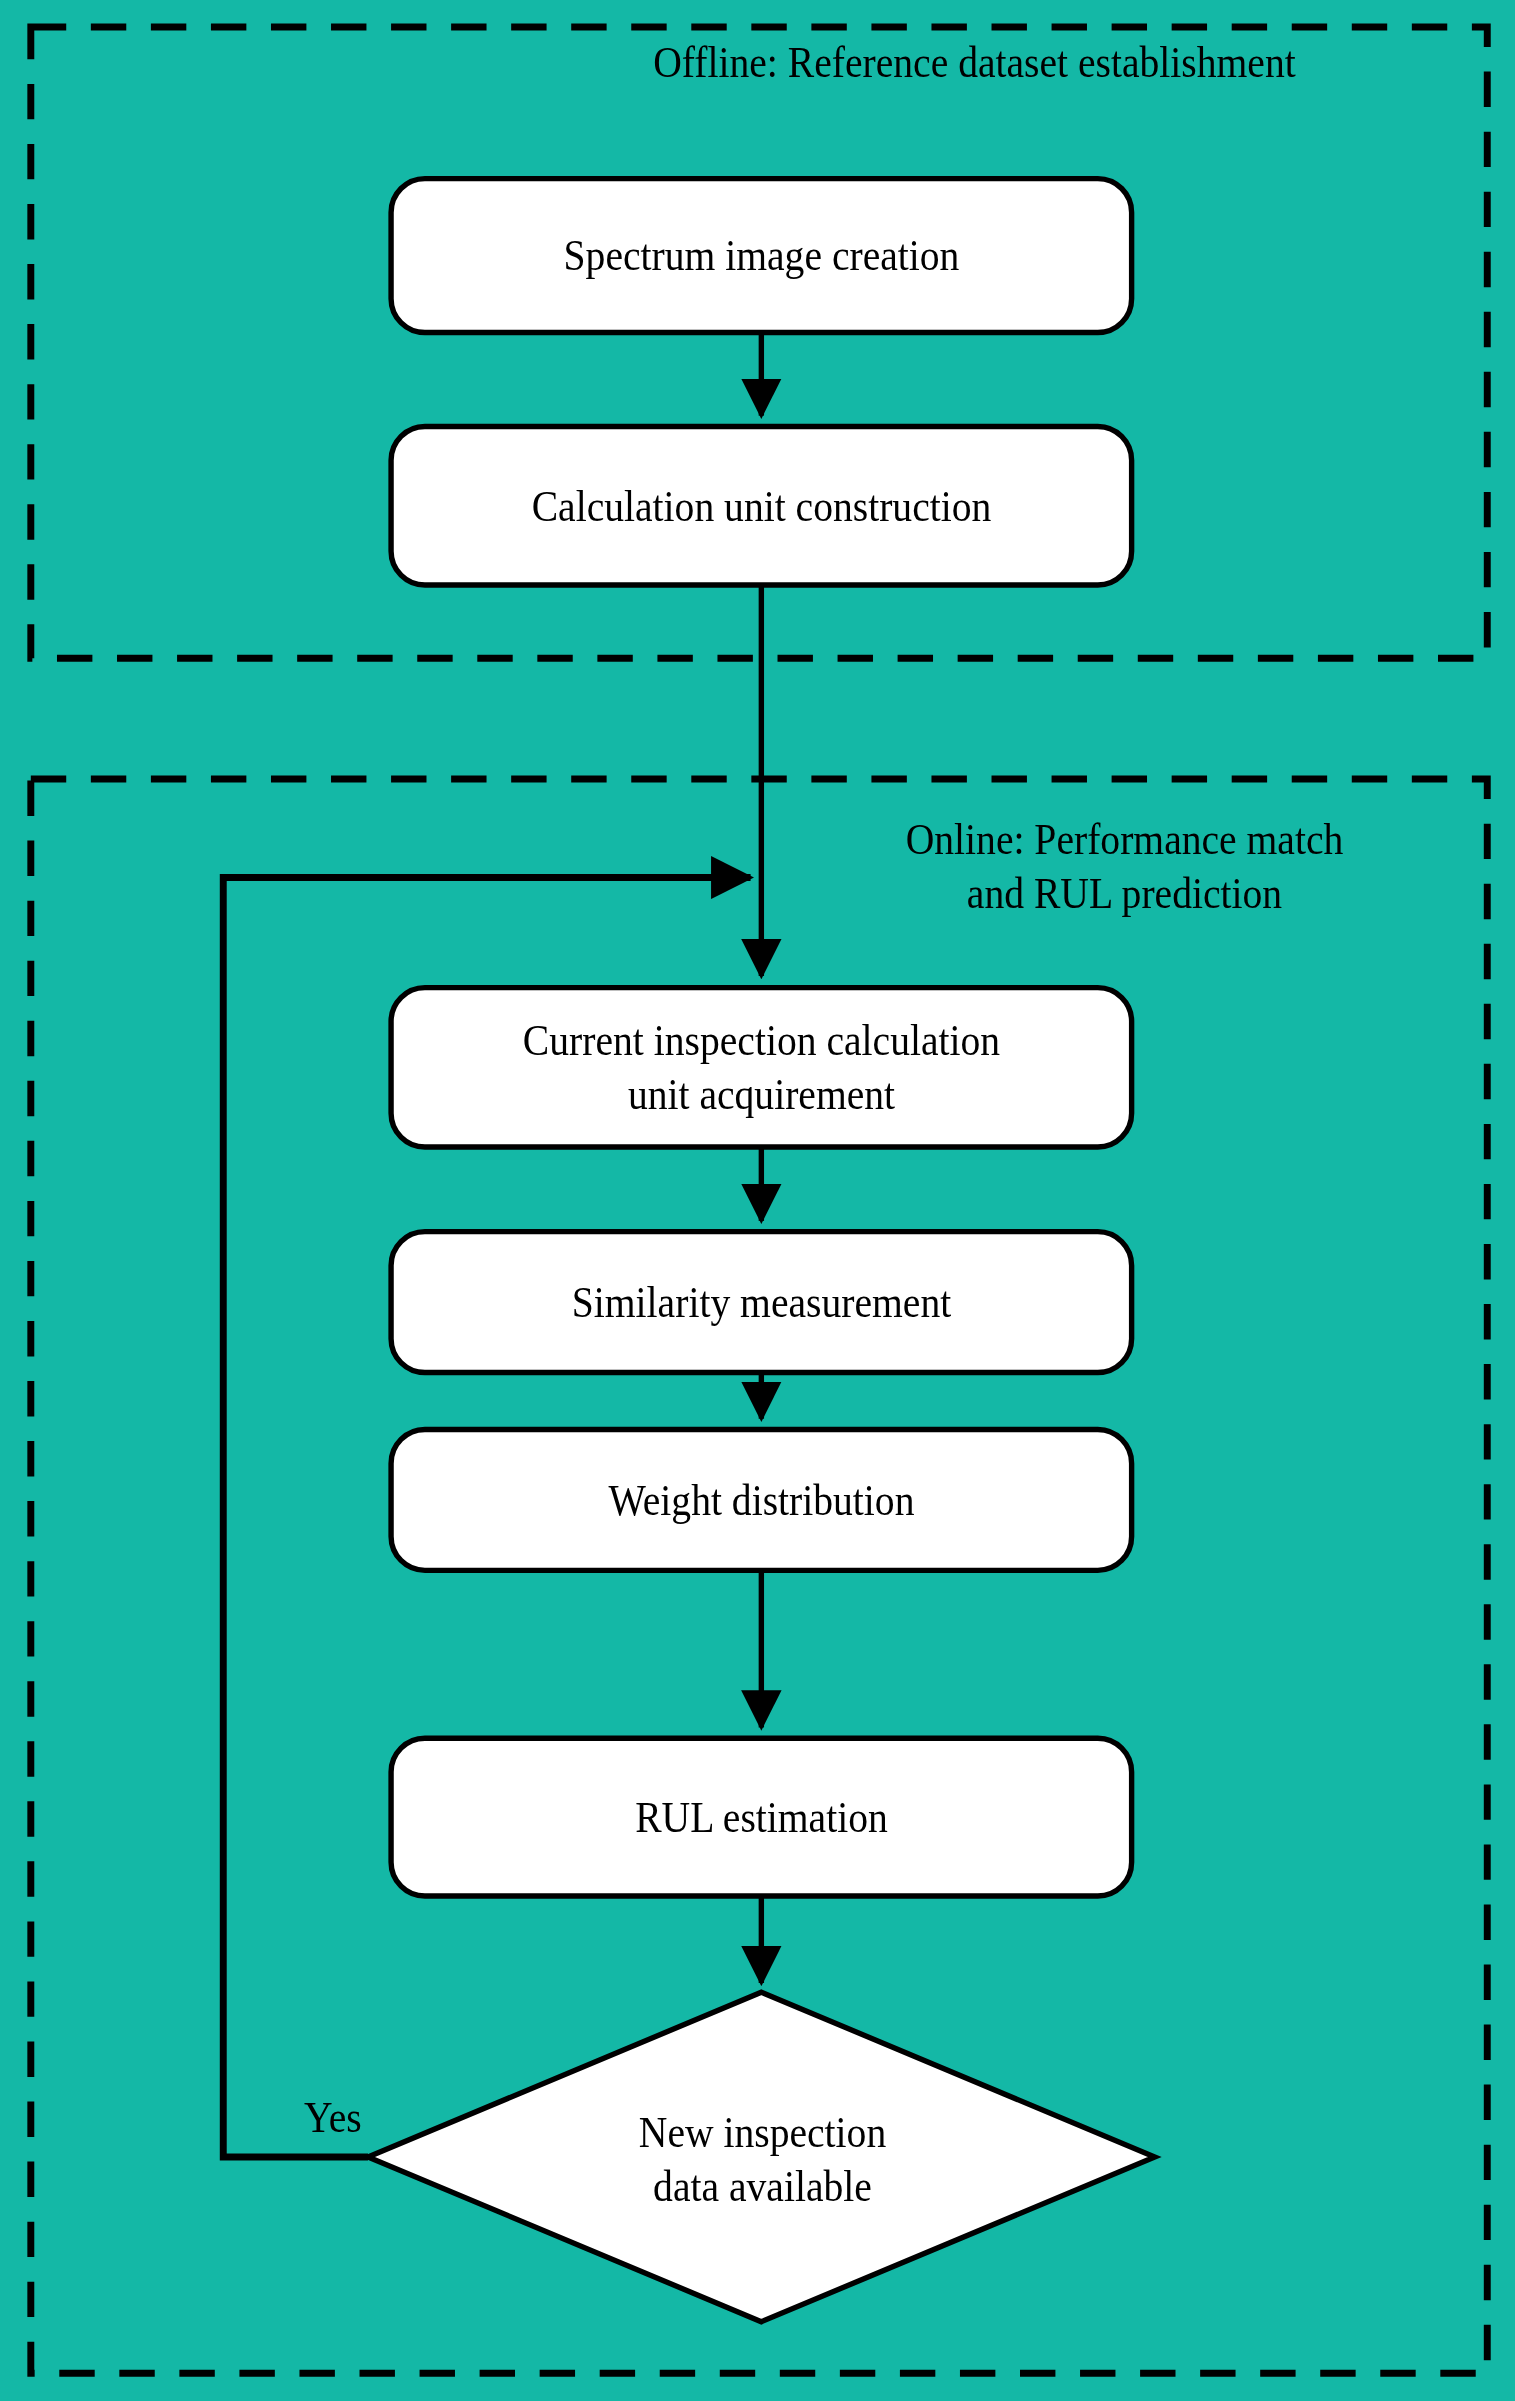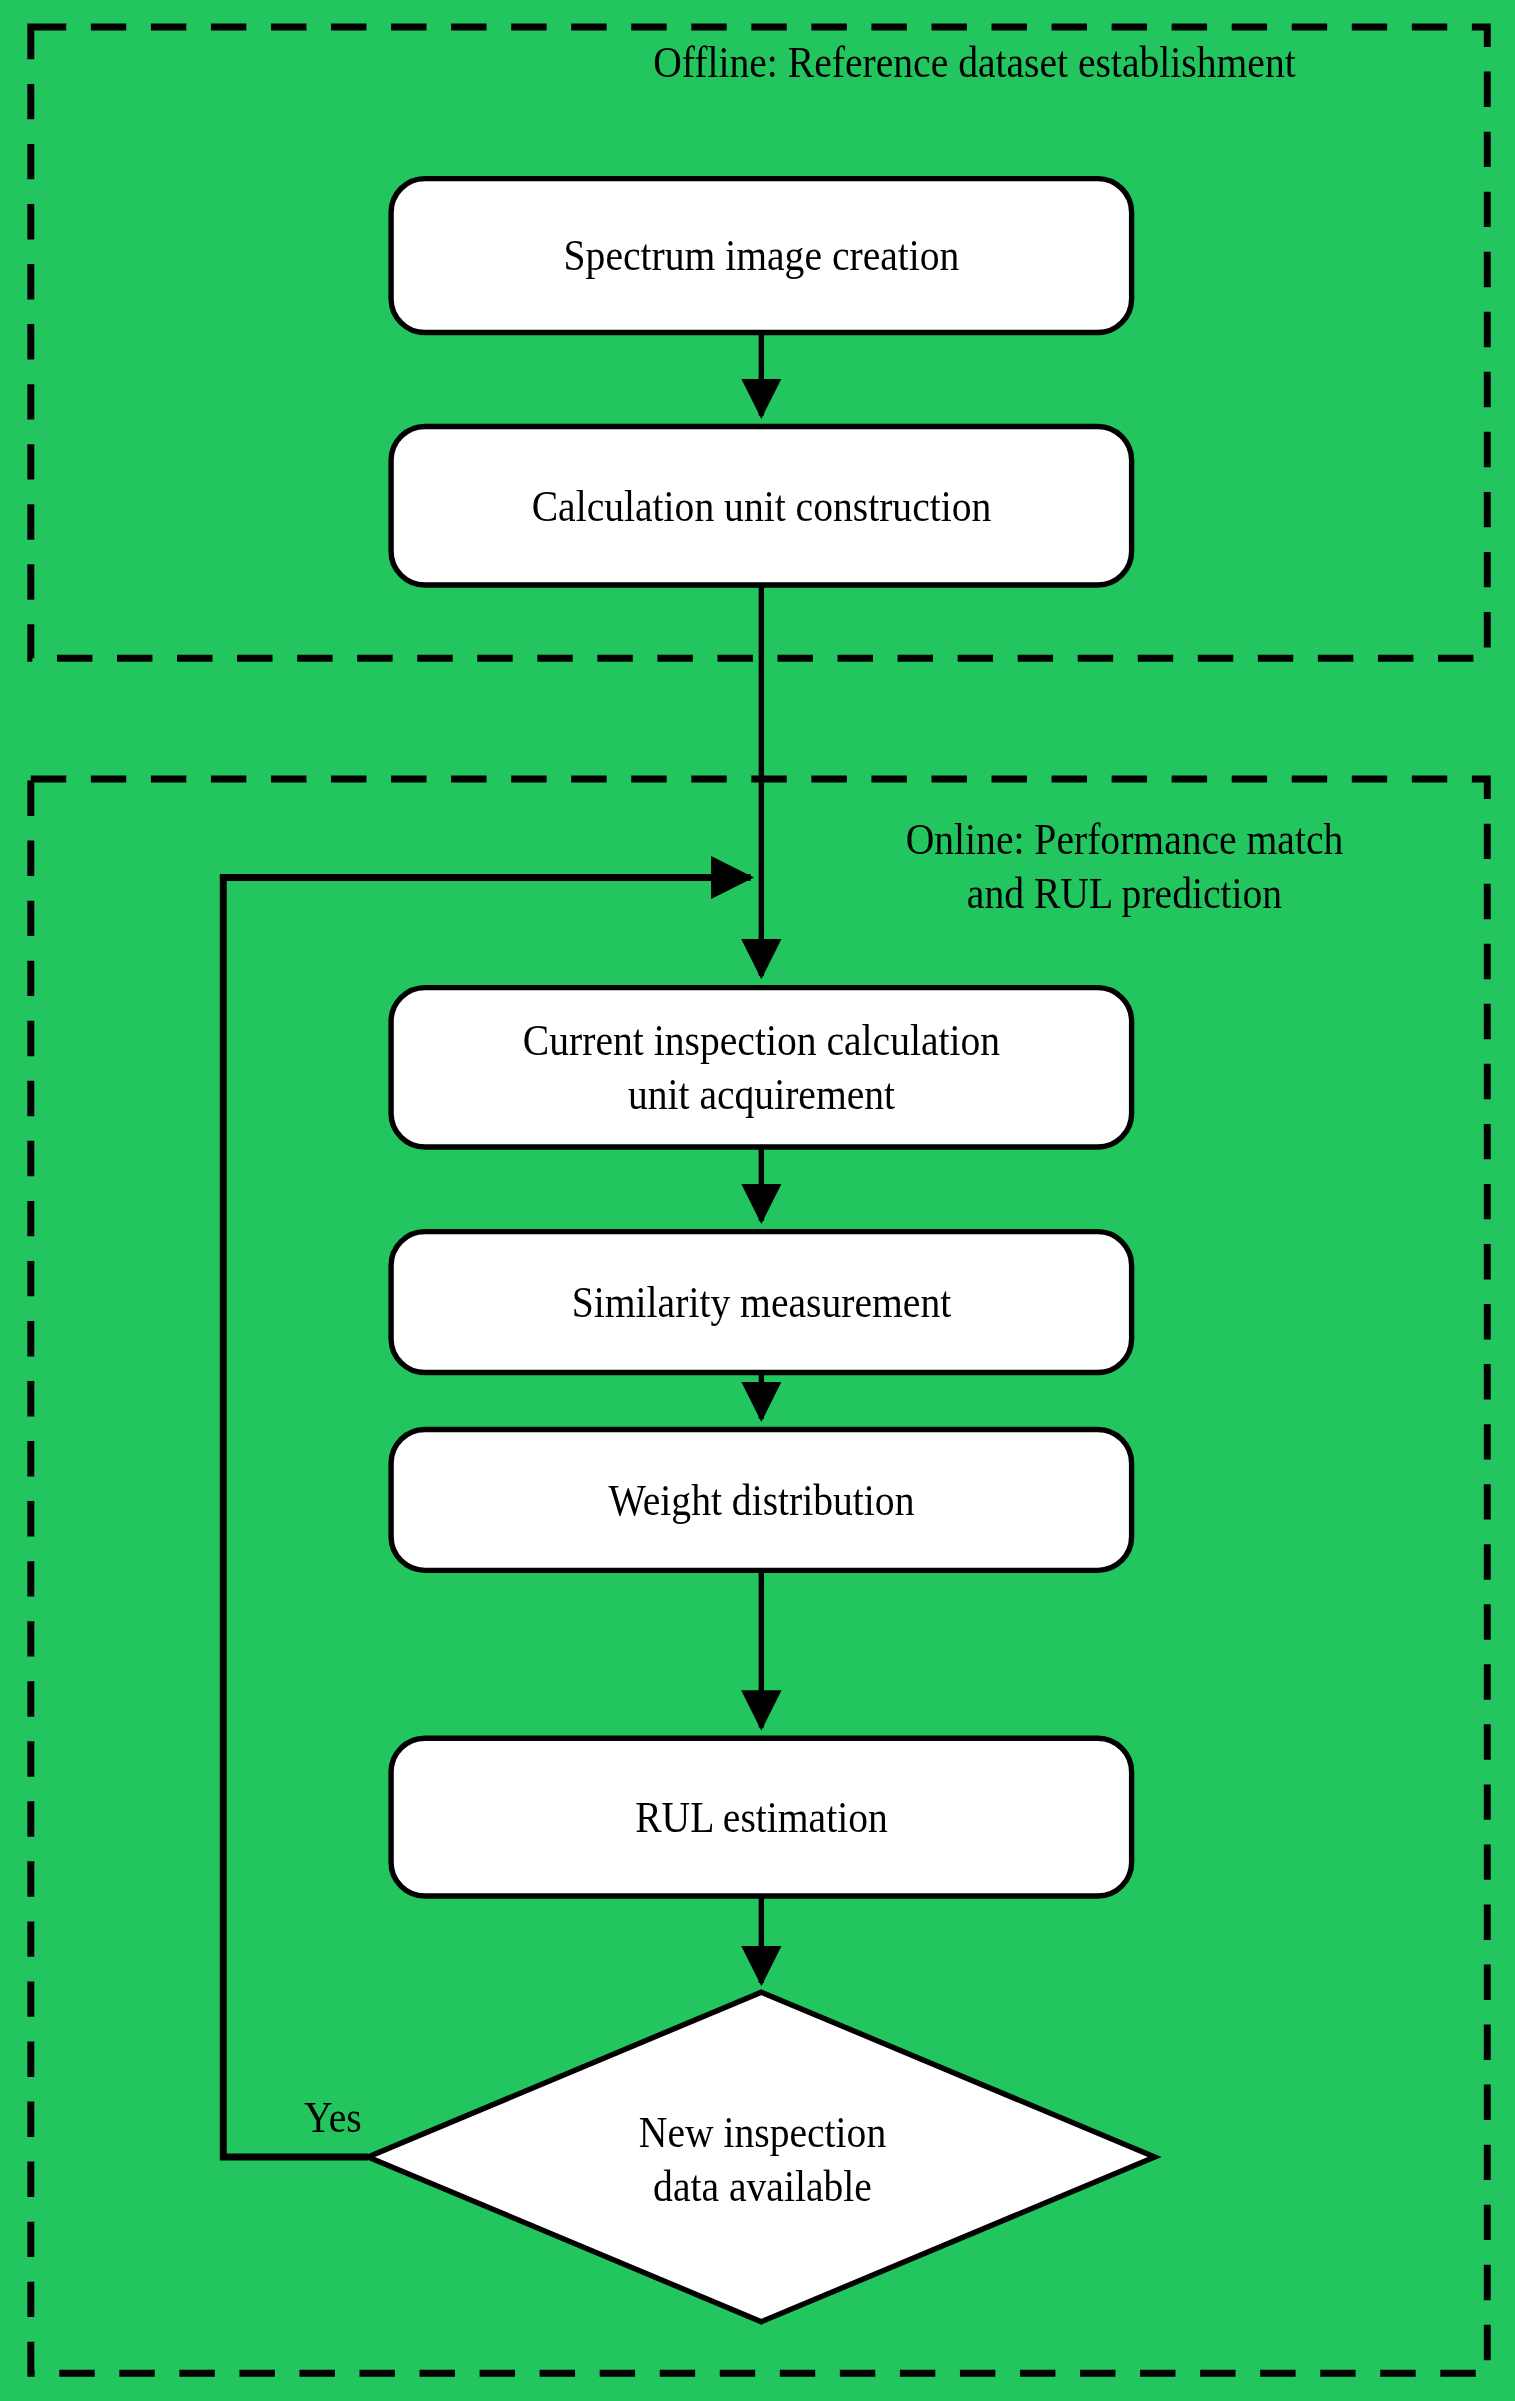--- a/index.html
+++ b/index.html
@@ -4,21 +4,21 @@
 <style>
   html, body {
     margin: 0;
     padding: 0;
     background: #ffffff;
   }
   #canvas {
     position: relative;
     width: 1515px;
     height: 2401px;
-    background: #22c55e;
+    background: #14b8a6;
     overflow: hidden;
     font-family: "Liberation Serif", "DejaVu Serif", serif;
   }
   svg.layer {
     position: absolute;
     left: 0;
     top: 0;
     width: 1515px;
     height: 2401px;
   }

